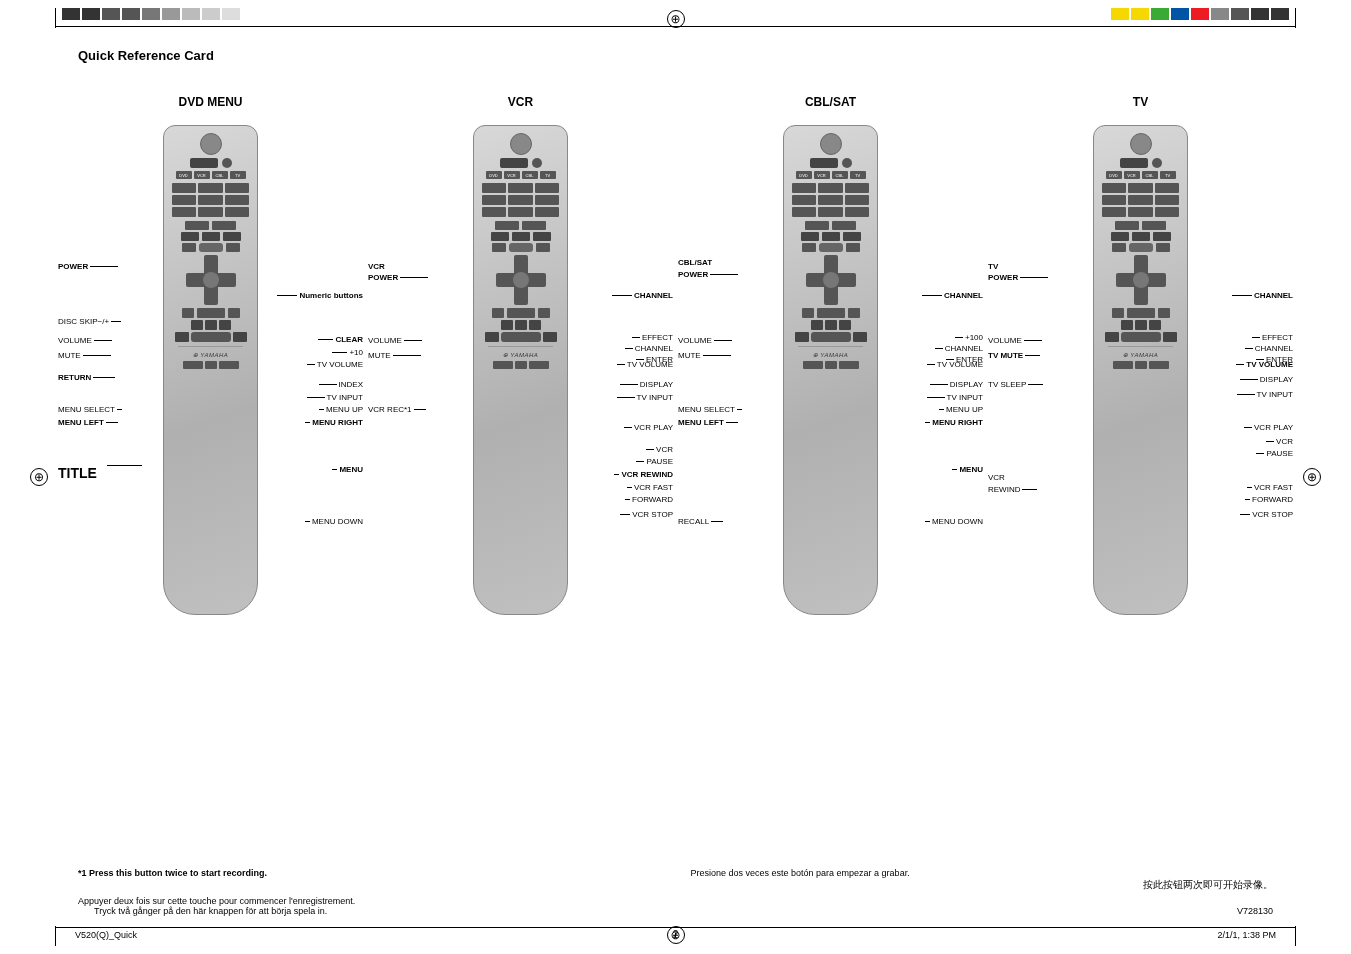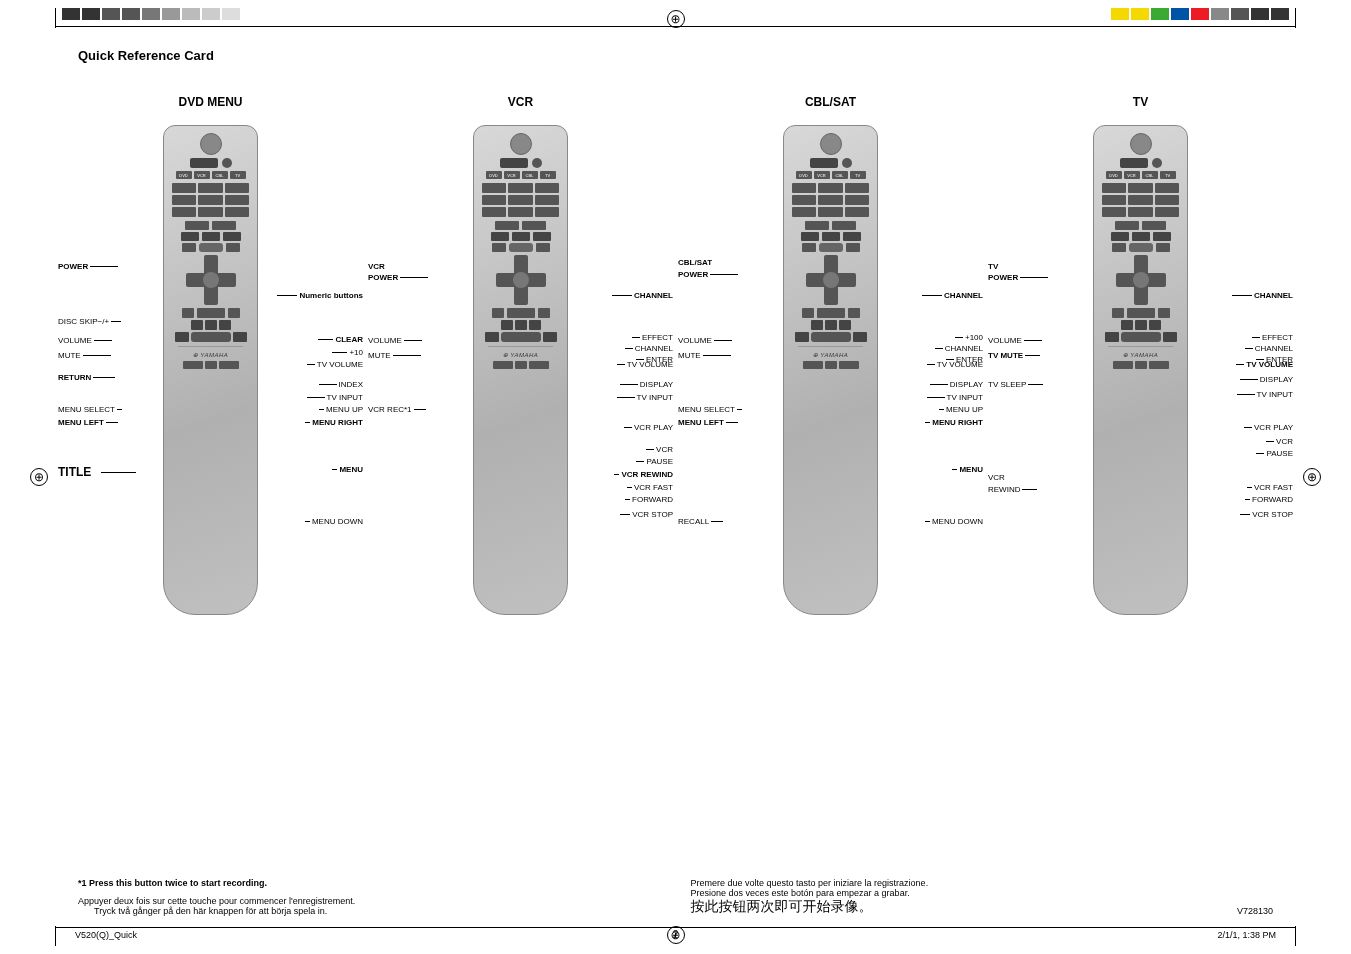--- a/index.html
+++ b/index.html
@@ -170,21 +170,21 @@
     <div style="width:22px;height:1px;background:#000;margin-left:2px;"></div>
   </div>
   <div style="position:absolute;left:0;top:310px;display:flex;align-items:center;font-size:8px;">
     <span>MENU SELECT</span>
     <div style="width:5px;height:1px;background:#000;margin-left:2px;"></div>
   </div>
   <div style="position:absolute;left:0;top:323px;display:flex;align-items:center;font-size:8px;font-weight:bold;">
     <span>MENU LEFT</span>
     <div style="width:12px;height:1px;background:#000;margin-left:2px;"></div>
   </div>
-  <div style="position:absolute;left:0;top:370px;display:flex;align-items:center;font-size:12px;font-weight:bold;gap:8px;">
+  <div style="position:absolute;left:0;top:370px;display:flex;align-items:flex-start;font-size:14px;font-weight:bold;gap:8px;">
     <span>TITLE</span>
     <div style="width:35px;height:1px;background:#000;margin-left:2px;"></div>
   </div>
 
   <div style="position:absolute;right:0;top:196px;display:flex;align-items:center;font-size:8px;font-weight:bold;">
     <div style="width:20px;height:1px;background:#000;margin-right:2px;"></div>
     <span>Numeric buttons</span>
   </div>
   <div style="position:absolute;right:0;top:240px;display:flex;align-items:center;font-size:8px;font-weight:bold;">
     <div style="width:15px;height:1px;background:#000;margin-right:2px;"></div>
@@ -660,30 +660,29 @@
   </div>
   <div style="position:absolute;right:0;top:415px;display:flex;align-items:center;font-size:8px;">
     <div style="width:10px;height:1px;background:#000;margin-right:2px;"></div>
     <span>VCR STOP</span>
   </div>
 </div>
 
 <div style="position:absolute;bottom:38px;left:78px;right:78px;">
   <div style="display:flex;gap:30px;">
     <div style="flex:1;">
-      <div style="font-size:9px;font-weight:bold;margin-bottom:8px;">
+      <div style="font-size:9px;font-weight:bold;margin-bottom:18px;">
         <span>*1</span>  <span style="font-size:9px;">Press this button twice to start recording.</span>
       </div>
       <div style="font-size:9px;">Appuyer deux fois sur cette touche pour commencer l'enregistrement.</div>
       <div style="font-size:9px;margin-left:16px;">Tryck två gånger på den här knappen för att börja spela in.</div>
     </div>
     <div style="flex:1;">
-      <div style="font-size:9px;">Premere due volte questo tasto per iniziare la registrazione.</div>
       <div style="font-size:9px;">Presione dos veces este botón para empezar a grabar.</div>
-      <div style="font-size:14px;">按此按钮两次即可开始录像。</div>
+      <div style="font-size:10px;text-align:right;">按此按钮两次即可开始录像。</div>
     </div>
   </div>
   <div style="position:absolute;right:0;bottom:0;font-size:9px;">V728130</div>
 </div>
 
 <div style="position:absolute;bottom:14px;left:75px;font-size:9px;">V520(Q)_Quick</div>
 <div style="position:absolute;bottom:14px;left:50%;transform:translateX(-50%);font-size:10px;">2</div>
 <div style="position:absolute;bottom:14px;right:75px;font-size:9px;">2/1/1, 1:38 PM</div>
 
 </body></html>

